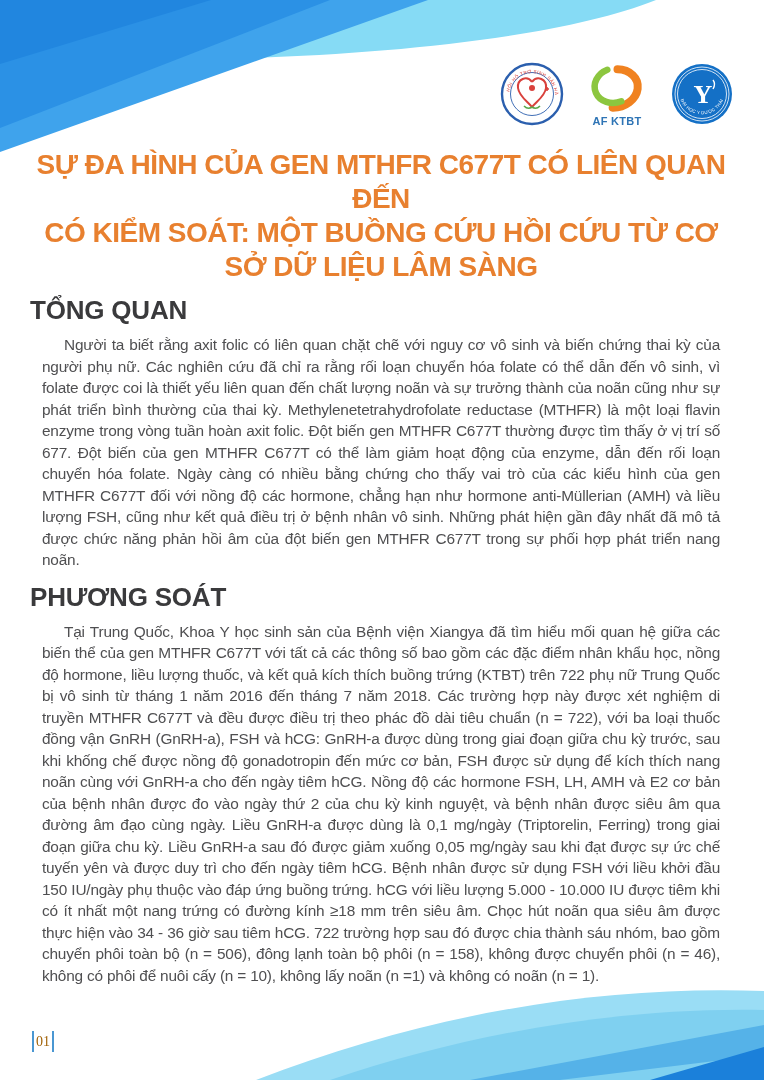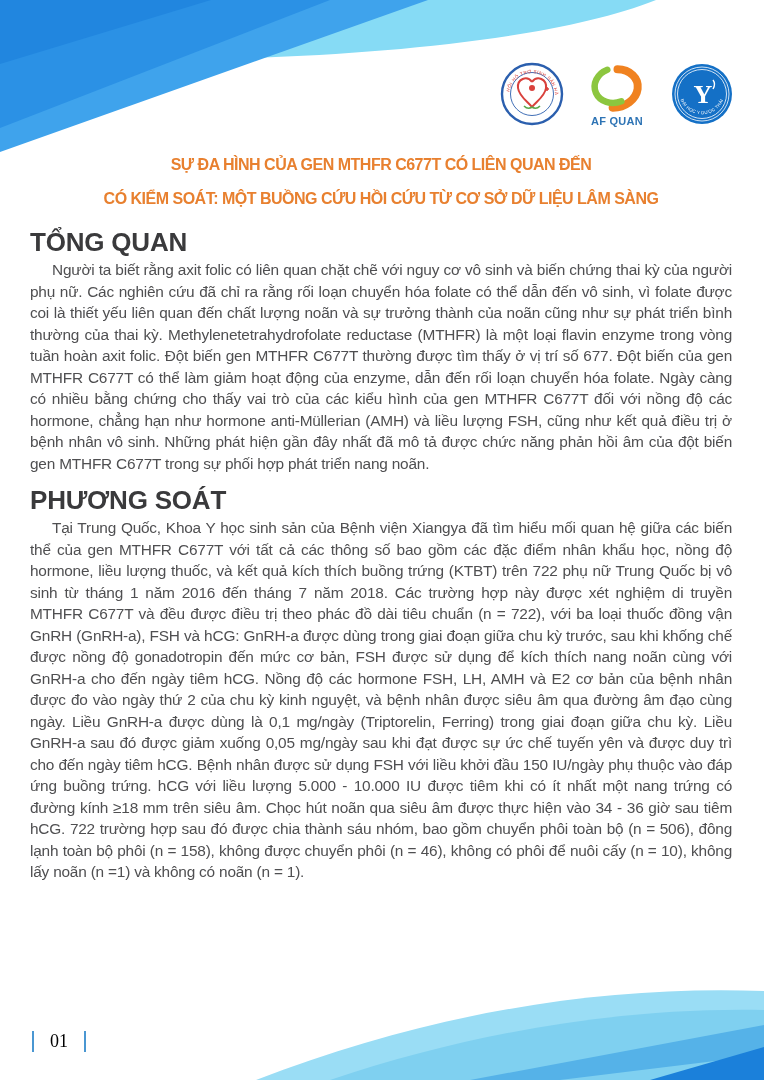--- a/index.html
+++ b/index.html
@@ -11,31 +11,31 @@
   .deco-bottom{position:absolute;bottom:0;left:0;display:block;}
 
   
   .logo-row{position:absolute;top:62px;right:30px;display:flex;align-items:flex-start;gap:18px;}
   .logo-block{display:flex;flex-direction:column;align-items:center;}
   .af-label{margin-top:1px;font-size:11px;font-weight:bold;color:#2e74b5;letter-spacing:.3px;}
 
   
   .content{position:absolute;top:148px;left:30px;width:702px;}
   .doc-title{margin:0 0 10px 0;text-align:center;color:#e8802f;font-weight:bold;
-             font-size:16px;line-height:34px;letter-spacing:-0.5px;}
+             font-size:28px;line-height:34px;letter-spacing:-0.5px;}
   .doc-title span{display:block;}
   .sec{margin:0;}
   .sec h2{margin:14px 0 5px 0;font-size:26px;line-height:24px;color:#3a3a3c;
           letter-spacing:-0.2px;}
-  .sec p{margin:0;color:#4f4f51;font-size:15.4px;line-height:21.5px;letter-spacing:-0.2px;
+  .sec p{margin:12px;color:#4f4f51;font-size:15.4px;line-height:21.5px;letter-spacing:-0.2px;
          text-align:justify;text-indent:22px;}
 
   
-  .page-num{position:absolute;left:32px;bottom:28px;display:flex;align-items:center;gap:16px;
-            color:#000000;font-family:"Liberation Serif",serif;font-size:18px;}
+  .page-num{position:absolute;left:32px;bottom:28px;display:flex;align-items:center;gap:2px;
+            color:#a16207;font-family:"Liberation Serif",serif;font-size:14px;}
   .page-num .bar{display:inline-block;width:2px;height:21px;background:#4a97d2;}
 </style>
 </head>
 <body>
 
 <div class="page">
 
   <svg class="deco-top" width="764" height="168" viewBox="0 0 764 168" preserveAspectRatio="none" aria-hidden="true">
     <path fill="#86DBF5" d="M0,0 H656 C566,36 400,53 250,58 C160,61 70,63 0,65 Z"></path>
     <path fill="#3FA3EC" d="M0,0 L428,0 L0,152 Z"></path>
@@ -60,21 +60,21 @@
       <path d="M45,27 h4 M47,25 v4" stroke="#d9413c" stroke-width="1.6"></path>
     </svg>
 
     <div class="logo-block">
       <svg width="70" height="52" viewBox="0 0 70 52" aria-hidden="true">
         <g transform="rotate(-14 35 26)">
           <path d="M40,8 A17,14 0 1 1 26,44" fill="none" stroke="#f08220" stroke-width="8" stroke-linecap="round"></path>
           <path d="M30,6 A15,13 0 1 0 36,40" fill="none" stroke="#8cc63f" stroke-width="6.5" stroke-linecap="round"></path>
         </g>
       </svg>
-      <div class="af-label">AF QUAN</div>
+      <div class="af-label">AF KTBT</div>
     </div>
 
     <svg width="64" height="64" viewBox="0 0 64 64" role="img" aria-label="ĐẠI HỌC Y DƯỢC THÁI BÌNH">
       <circle cx="32" cy="32" r="30" fill="#1470c6"></circle>
       <circle cx="32" cy="32" r="27" fill="none" stroke="#ffffff" stroke-width="0.8"></circle>
       <circle cx="32" cy="32" r="24.5" fill="none" stroke="#ffffff" stroke-width="0.8"></circle>
       <text x="33" y="41" font-size="26" font-weight="bold" fill="#ffffff" text-anchor="middle" font-family="Liberation Serif, serif">Y</text>
       <path d="M43,18 q3,4 0,9" fill="none" stroke="#ffffff" stroke-width="1.4"></path>
       <defs>
           <path id="arcBot" d="M 10,36 A 23,23 0 0 0 54,36"></path>

